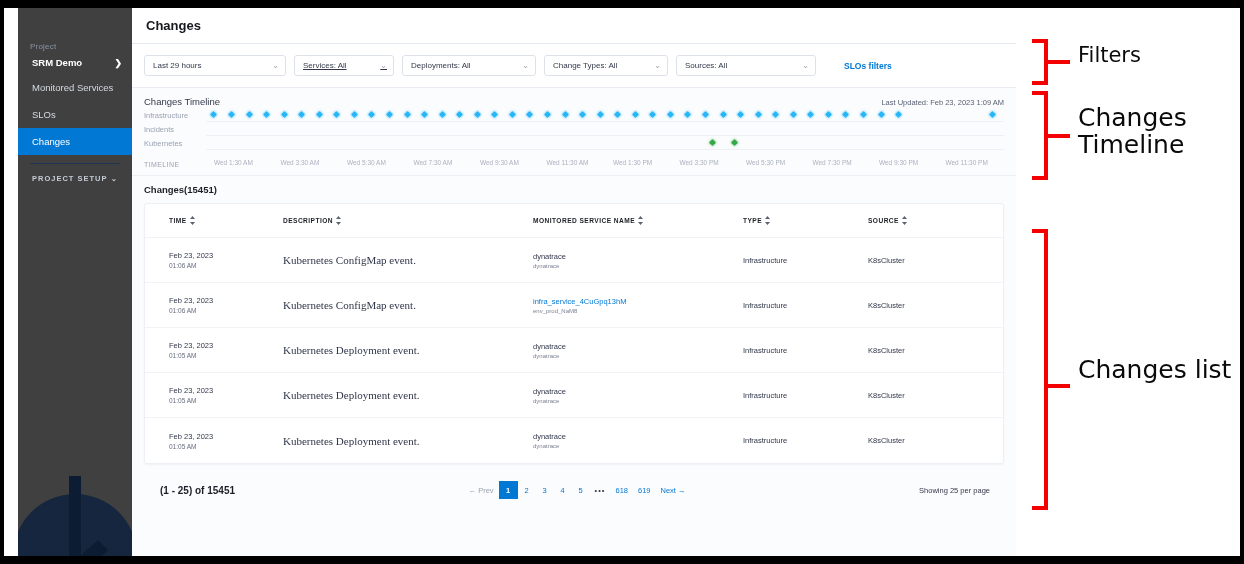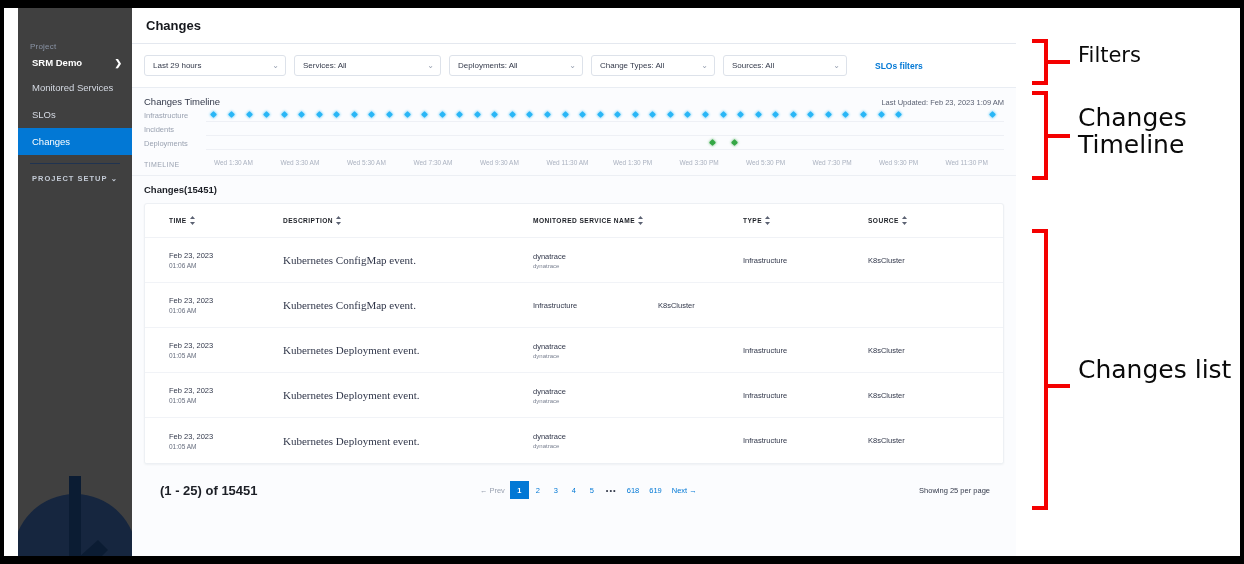--- a/index.html
+++ b/index.html
@@ -99,24 +99,24 @@
     height: 21px;
     border: 1px solid #dde2ea;
     border-radius: 3px;
     background: #ffffff;
     display: flex; align-items: center; justify-content: space-between;
     padding: 0 6px 0 8px;
     font-size: 8px; color: #33394a;
   }
   .filter-select .caret { color: #98a1b2; font-size: 8px; margin-left: 6px; }
   .fs-0 { width: 142px; }
-  .fs-1 { width: 147px; }
+  .fs-1 { width: 100px; text-decoration: underline; }
   .fs-2 { width: 134px; }
   .fs-3 { width: 124px; }
-  .fs-4 { width: 124px; }
+  .fs-4 { width: 140px; }
   #clear-filters {
     font-size: 8.5px; color: #0278d5; font-weight: bold;
     margin-left: 20px; cursor: pointer;
   }
 
   
   #timeline-card {
     background: #fbfcfe;
     padding: 8px 12px 6px 12px;
     border-bottom: 1px solid #eceff4;
@@ -223,21 +223,21 @@
   .cell-msn .m2 { font-size: 6px; color: #7b8292; margin-top: 2px; }
   .cell-type { font-size: 7.5px; color: #31374a; }
   .cell-source { font-size: 7.5px; color: #31374a; }
 
   
   #pagination {
     display: flex; align-items: center; justify-content: space-between;
     padding: 10px 14px 0 16px;
     height: 42px;
   }
-  .pg-left { font-size: 13px; color: #1c1f26; font-weight: bold; }
+  .pg-left { font-size: 10px; color: #1c1f26; font-weight: bold; }
   .pg-right { font-size: 7.5px; color: #33394a; }
   .pg-center { display: flex; align-items: center; }
   .pg-btn {
     min-width: 18px; height: 18px;
     display: flex; align-items: center; justify-content: center;
     font-size: 7.5px; color: #0278d5;
     padding: 0 5px;
     cursor: pointer;
   }
   .pg-btn.current { background: #0278d5; color: #ffffff; font-weight: bold; min-width: 19px; }
@@ -379,21 +379,21 @@
               <div class="dot infra" style="left: 84.6%;"></div>
               <div class="dot infra" style="left: 86.8%;"></div>
               <div class="dot infra" style="left: 98.6%;"></div>
             </div>
         </div>
         <div class="tl-row">
           <div class="rowlabel">Incidents</div>
           <div class="track" id="track-inc"></div>
         </div>
         <div class="tl-row">
-          <div class="rowlabel">Deployments</div>
+          <div class="rowlabel">Kubernetes</div>
           <div class="track" id="track-dep">
               <div class="dot deploy" style="left: 63.5%;"></div>
               <div class="dot deploy" style="left: 66.2%;"></div>
             </div>
         </div>
       </div>
 
       <div class="tl-axis">
         <div class="axlabel">TIMELINE</div>
         <div class="ticks" id="tl-ticks">
@@ -478,20 +478,24 @@
               </div>
               <div class="c-type cell-type">Infrastructure</div>
               <div class="c-source cell-source">K8sCluster</div>
             </div>
             <div class="trow">
               <div class="c-time cell-time">
                 <div class="d1">Feb 23, 2023</div>
                 <div class="d2">01:06 AM</div>
               </div>
               <div class="c-desc cell-desc">Kubernetes ConfigMap event.</div>
+              <div class="c-msn cell-msn">
+                <div class="m1 link">infra_service_4CuGpq13hM</div>
+                <div class="m2">env_prod_NaM8</div>
+              </div>
               <div class="c-type cell-type">Infrastructure</div>
               <div class="c-source cell-source">K8sCluster</div>
             </div>
             <div class="trow">
               <div class="c-time cell-time">
                 <div class="d1">Feb 23, 2023</div>
                 <div class="d2">01:05 AM</div>
               </div>
               <div class="c-desc cell-desc">Kubernetes Deployment event.</div>
               <div class="c-msn cell-msn">

